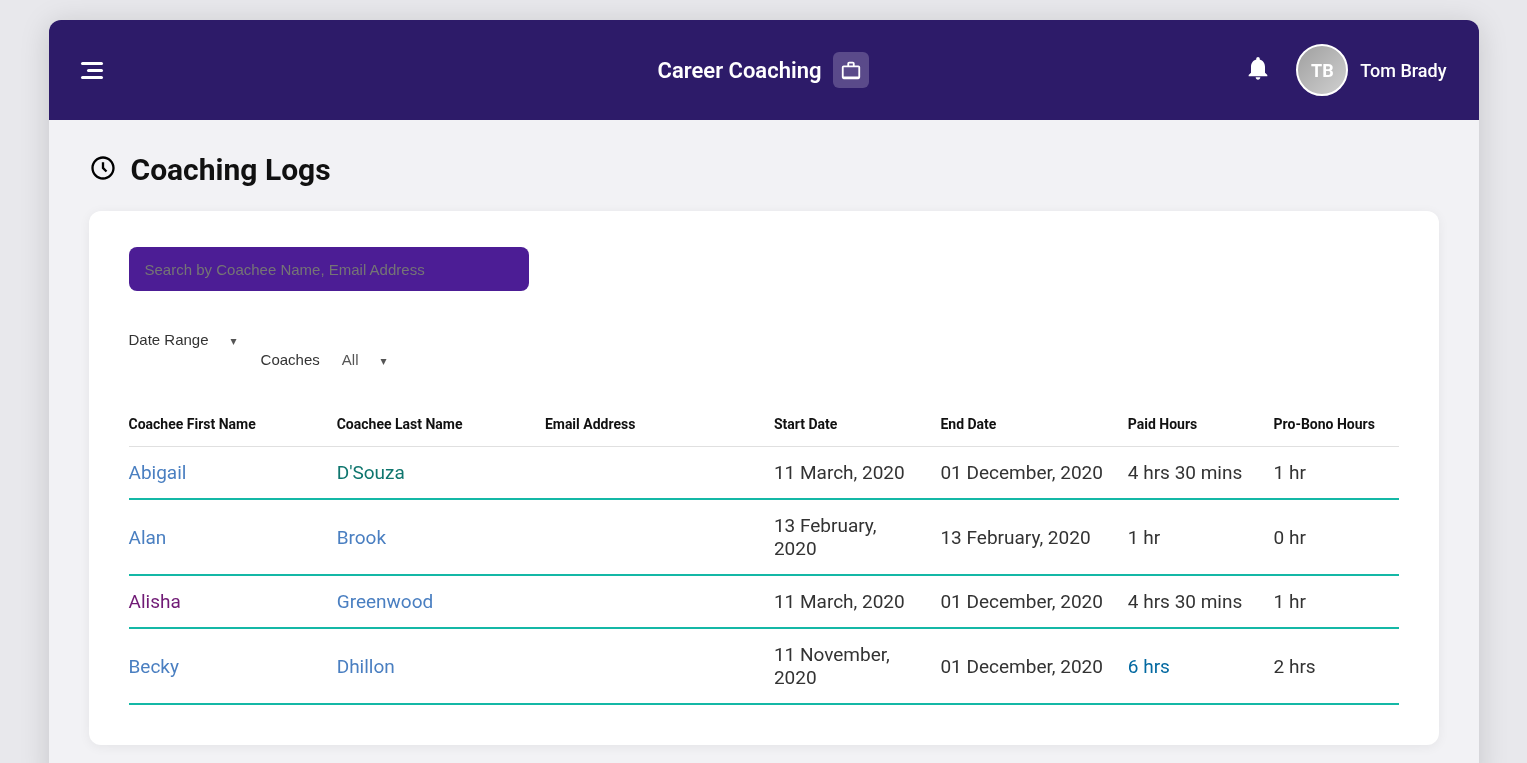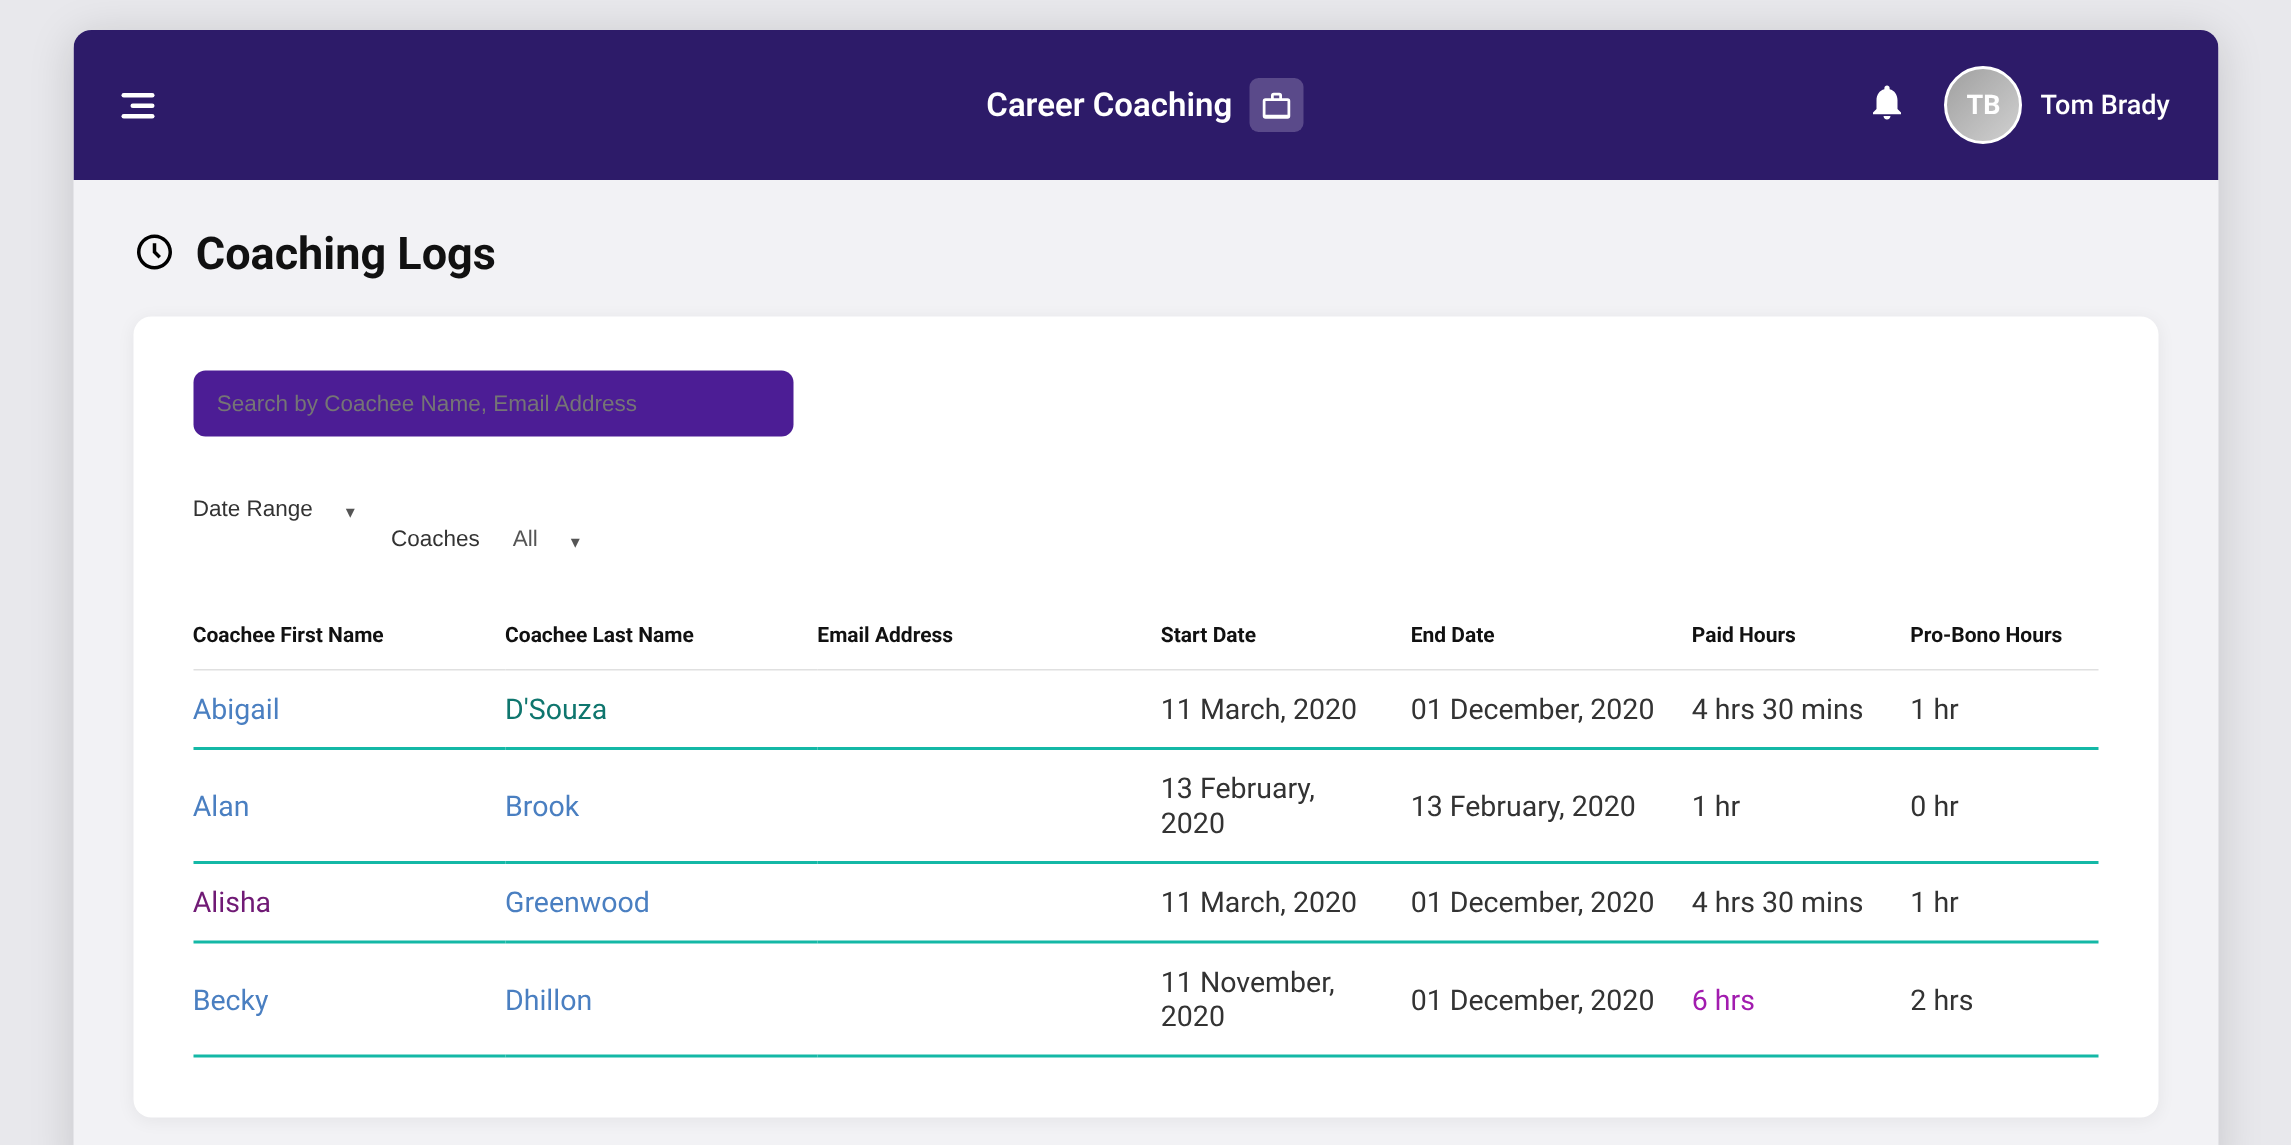--- a/index.html
+++ b/index.html
@@ -316,20 +316,20 @@
     <td class="plain" style="color:#333;">01 December, 2020</td>
     <td class="plain" style="color:#333;">4 hrs 30 mins</td>
     <td class="plain" style="color:#333;">1 hr</td>
   </tr>
             <tr>
     <td style="color:#4a7fc1;cursor:pointer;">Becky</td>
     <td style="color:#4a7fc1;cursor:pointer;">Dhillon</td>
     <td class="plain"></td>
     <td class="plain" style="color:#333;">11 November, 2020</td>
     <td class="plain" style="color:#333;">01 December, 2020</td>
-    <td class="plain" style="color:#a21caf;">6 hrs</td>
+    <td class="plain" style="color:#0369a1;">6 hrs</td>
     <td class="plain" style="color:#333;">2 hrs</td>
   </tr>
           </tbody>
       </table>
     </div>
   </div>
 </div>
 
 </body></html>

